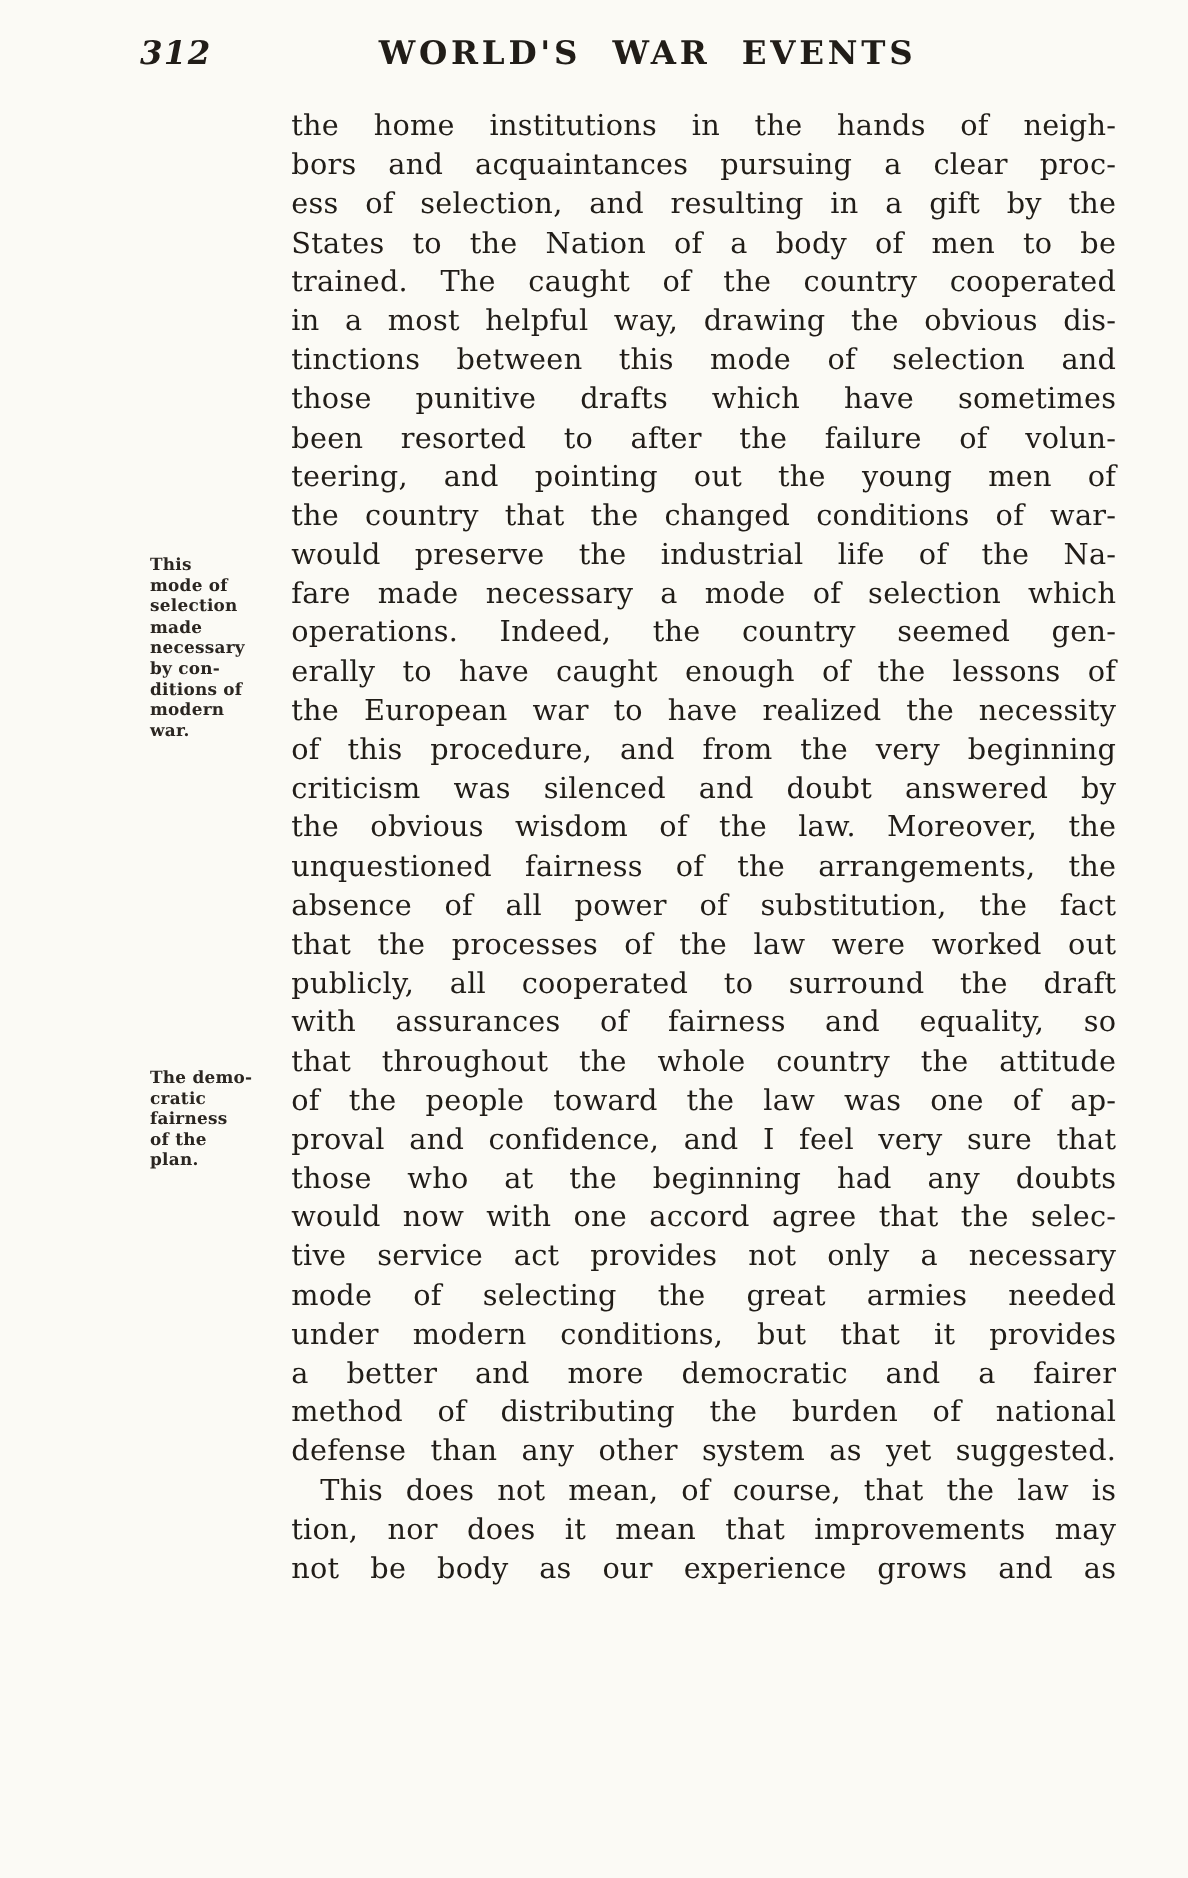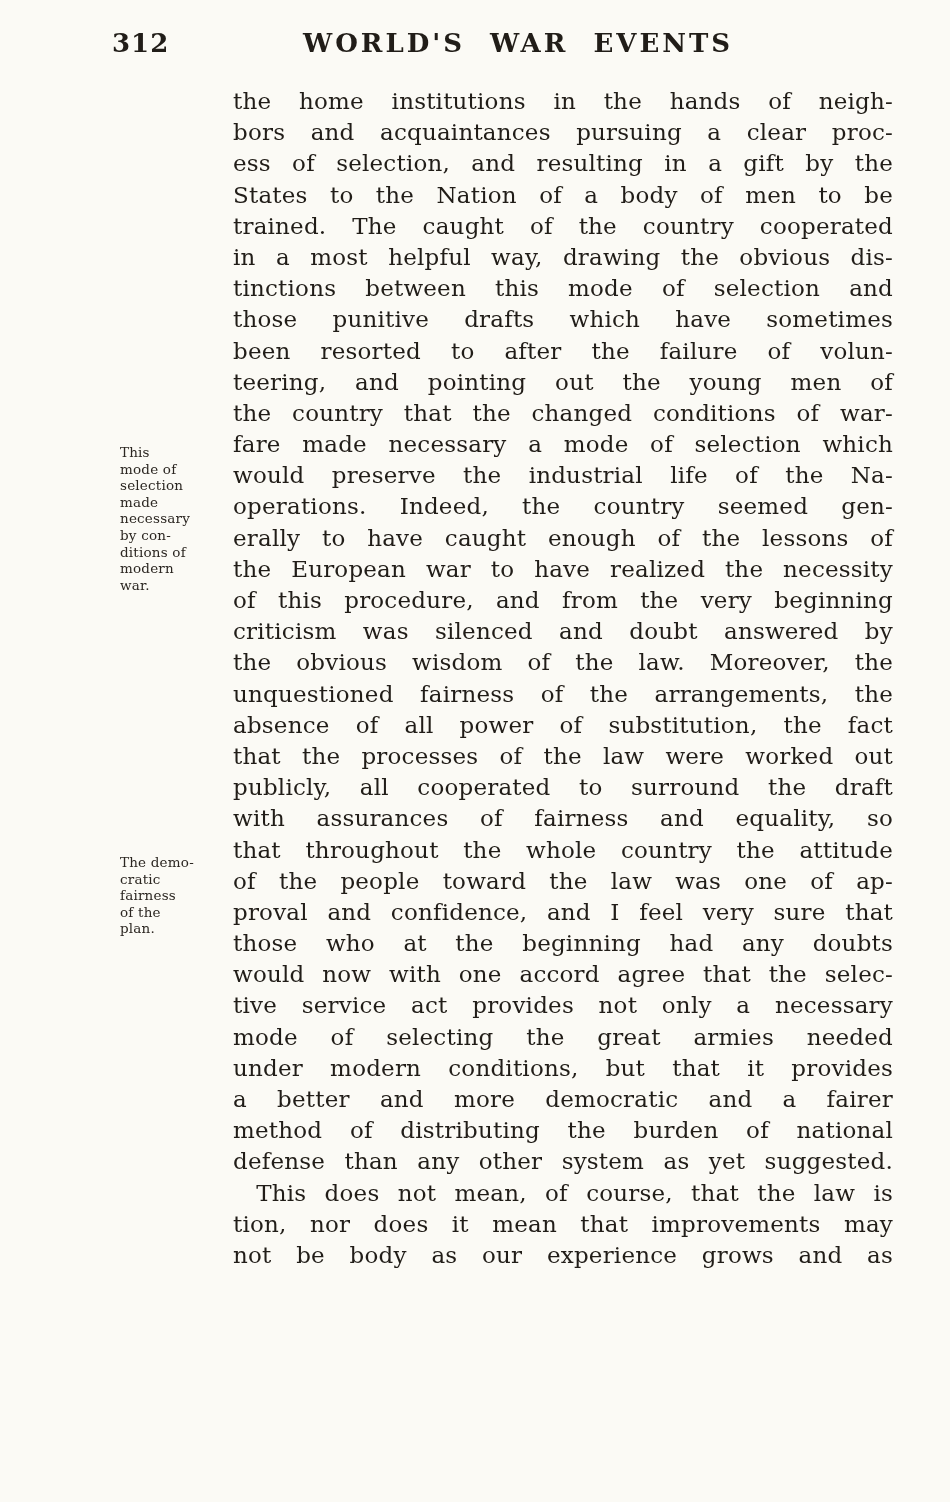--- a/index.html
+++ b/index.html
@@ -20,20 +20,21 @@
     width: 100%;
     height: 42px;
   }
   .page-num {
     position: absolute;
     left: 112px;
     top: 0;
     font-size: 26px;
     font-weight: bold;
     letter-spacing: 1px;
+    font-style: italic;
   }
   .running-title {
     position: absolute;
     left: 303px;
     top: 0;
     font-size: 26px;
     font-weight: bold;
     letter-spacing: 3px;
     word-spacing: 13px;
     white-space: nowrap;
@@ -60,20 +61,21 @@
     left: 120px;
     width: 112px;
     font-size: 13.5px;
     color: #2b2621;
     letter-spacing: 0.2px;
   }
   .note-1 { top: 444px; }
   .note-2 { top: 854px; }
   .note-line {
     line-height: 16.6px;
+    font-weight: bold;
   }
 </style>
 </head>
 <body>
 
 <div class="page-header">
   <span class="page-num">312</span>
   <span class="running-title">WORLD'S WAR EVENTS</span>
 </div>
 
@@ -102,22 +104,22 @@
     <div class="text-line">bors and acquaintances pursuing a clear proc-</div>
     <div class="text-line">ess of selection, and resulting in a gift by the</div>
     <div class="text-line">States to the Nation of a body of men to be</div>
     <div class="text-line">trained.  The caught of the country cooperated</div>
     <div class="text-line">in a most helpful way, drawing the obvious dis-</div>
     <div class="text-line">tinctions between this mode of selection and</div>
     <div class="text-line">those punitive drafts which have sometimes</div>
     <div class="text-line">been resorted to after the failure of volun-</div>
     <div class="text-line">teering, and pointing out the young men of</div>
     <div class="text-line">the country that the changed conditions of war-</div>
+    <div class="text-line">would preserve the industrial life of the Na-</div>
     <div class="text-line">fare made necessary a mode of selection which</div>
-    <div class="text-line">would preserve the industrial life of the Na-</div>
     <div class="text-line">operations.  Indeed, the country seemed gen-</div>
     <div class="text-line">erally to have caught enough of the lessons of</div>
     <div class="text-line">the European war to have realized the necessity</div>
     <div class="text-line">of this procedure, and from the very beginning</div>
     <div class="text-line">criticism was silenced and doubt answered by</div>
     <div class="text-line">the obvious wisdom of the law.  Moreover, the</div>
     <div class="text-line">unquestioned fairness of the arrangements, the</div>
     <div class="text-line">absence of all power of substitution, the fact</div>
     <div class="text-line">that the processes of the law were worked out</div>
     <div class="text-line">publicly, all cooperated to surround the draft</div>

